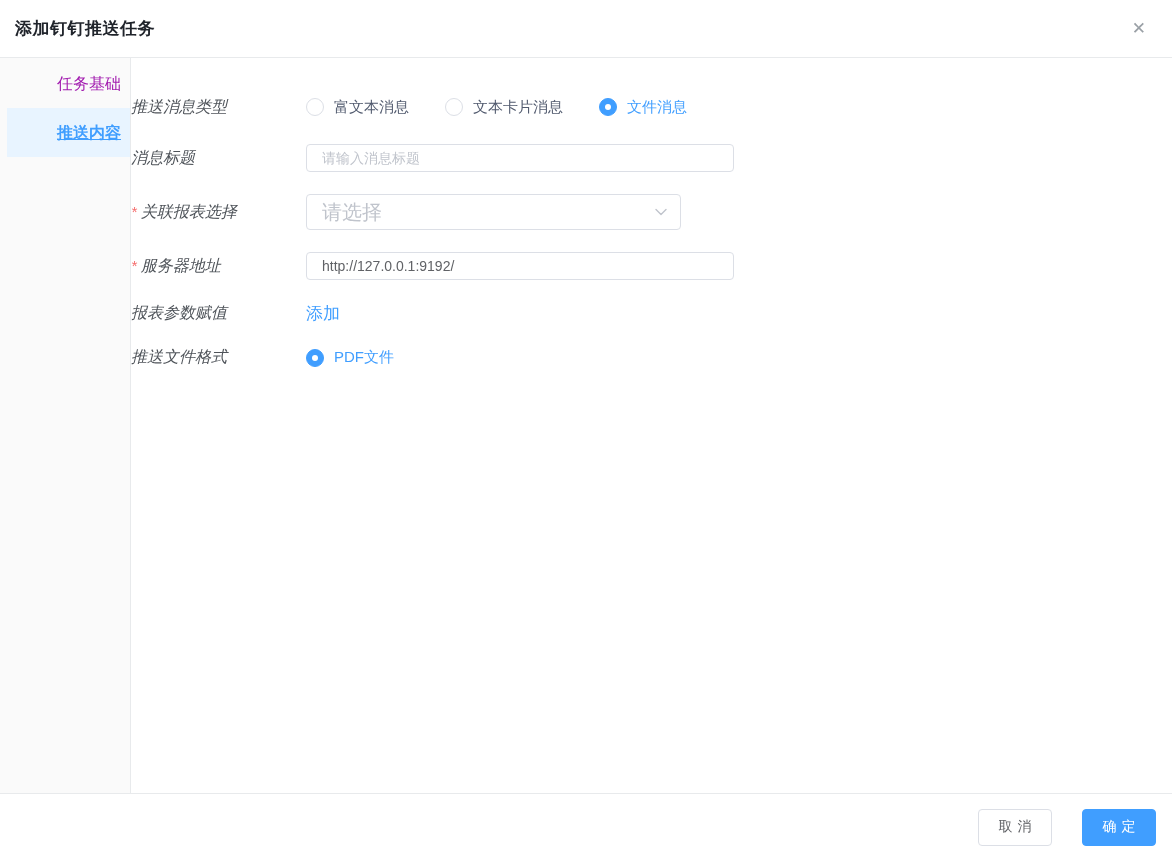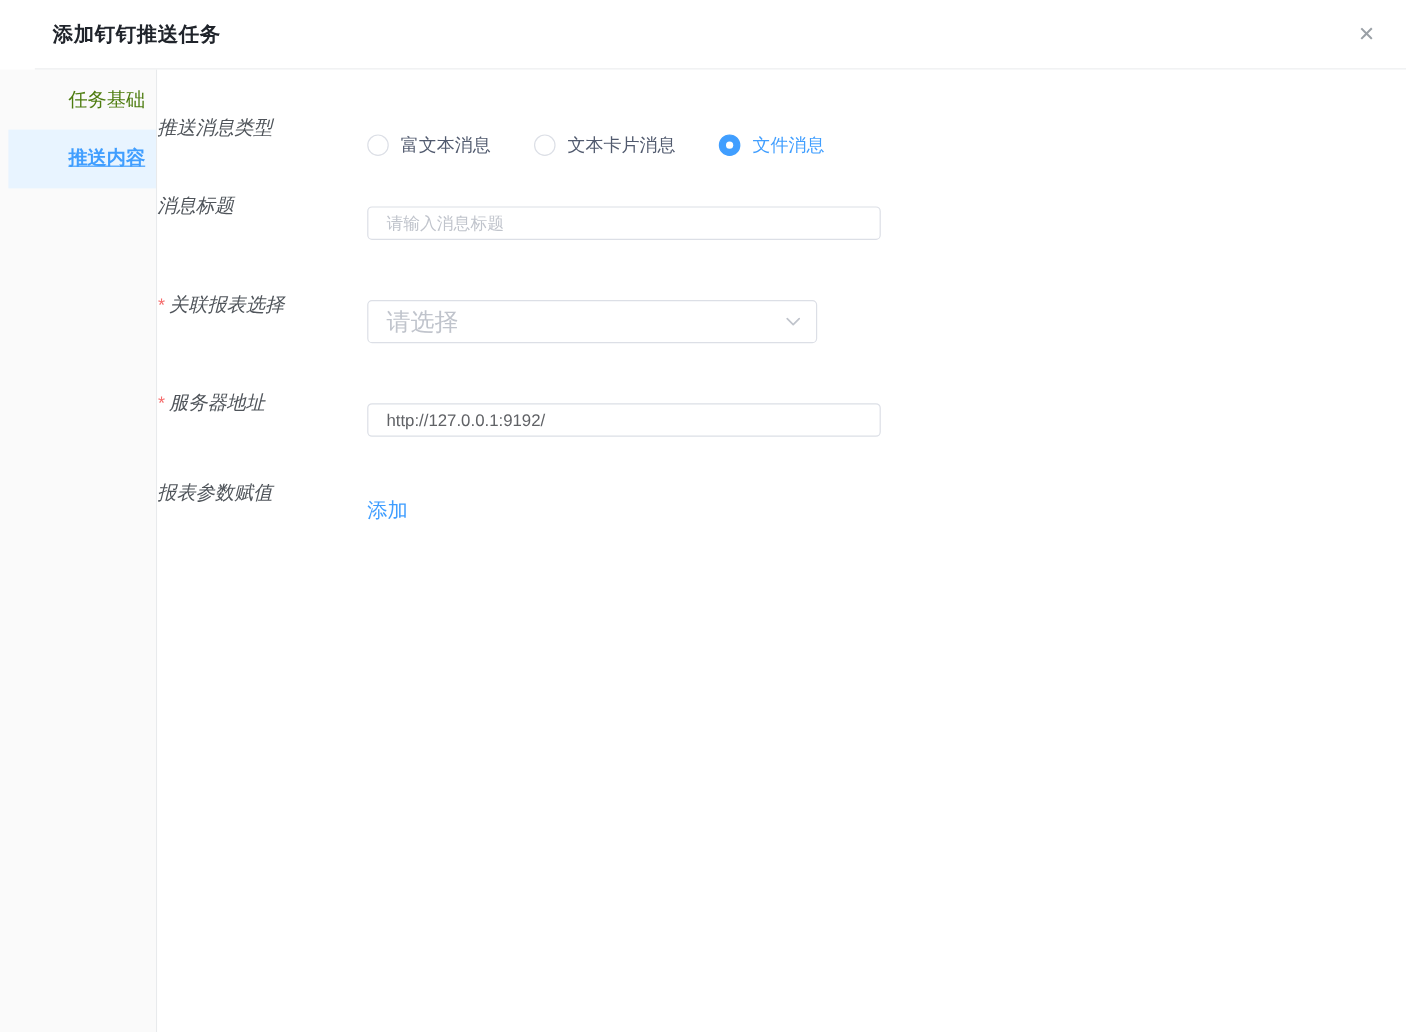--- a/index.html
+++ b/index.html
@@ -2,37 +2,37 @@
 <html><head>
 <meta charset="utf-8">
 <style>
   * { margin:0; padding:0; box-sizing:border-box; }
   html,body { width:1172px; height:860px; background:#fff;
     font-family:"Liberation Sans","DejaVu Sans",sans-serif; }
   .dialog { width:1172px; height:860px; background:#fff; display:flex; flex-direction:column; overflow:hidden; }
 
   
   .header { flex:0 0 58px; display:flex; align-items:center; justify-content:space-between;
-    padding:0 22px 0 15px; border-bottom:1px solid #e8eaec; background:#fff;margin-left:29px; }
+    padding:0 22px 0 15px; border-bottom:1px solid #e8eaec; background:#fff; }
   .title { font-size:17px; font-weight:bold; color:#20242b; letter-spacing:0.5px; }
   .close { font-size:17px; color:#9aa0a6; cursor:pointer; line-height:1; padding:4px; }
 
   
   .body { flex:1 1 auto; display:flex; min-height:0; }
   .sidebar { flex:0 0 131px; background:#fafafa; border-right:1px solid #e8eaec; padding-top:1px; }
   .tab { height:49px; line-height:49px; text-align:right; padding-right:9px;
-    font-size:16px; color:#4d7c0f; cursor:pointer; white-space:nowrap;margin-left:19px; }
+    font-size:16px; color:#a21caf; cursor:pointer; white-space:nowrap;margin-left:19px; }
   .tab.active { background:#e8f4ff; color:#409eff; font-weight:bold; margin-left:7px;text-decoration:underline; }
 
   .content { flex:1 1 auto; background:#fff; padding-top:39px; }
   .form-row { display:flex; align-items:center; margin-bottom:22px; }
   .form-row.radio-row { height:20px; margin-bottom:27px; }
   .form-label { flex:0 0 161px; width:161px; text-align:left; font-size:16px; color:#4f545a; white-space:nowrap;font-style:italic; }
   .required-star { color:#f56c6c; margin-right:4px; font-size:15px; }
-  .form-control { margin-left:14px; display:flex; align-items:center;margin-top:28px; }
+  .form-control { margin-left:14px; display:flex; align-items:center; }
 
   .text-input { width:428px; height:28px; border:1px solid #dcdfe6; border-radius:4px;
     padding:0 15px; font-size:14px; color:#606266; outline:none; background:#fff;
     font-family:"Liberation Sans","DejaVu Sans",sans-serif; }
   .text-input::placeholder { color:#c0c4cc; }
 
   .select { width:375px; height:36px; border:1px solid #dcdfe6; border-radius:4px;
     display:flex; align-items:center; justify-content:space-between;
     padding:0 12px 0 15px; cursor:pointer; background:#fff; }
   .select-placeholder { font-size:20px; color:#c0c4cc; }
@@ -123,18 +123,31 @@
         </div>
       </div>
 
       <div class="form-row">
         <div class="form-label"><span>报表参数赋值</span></div>
         <div class="form-control">
           <span class="link">添加</span>
         </div>
       </div>
 
+      <div class="form-row">
+        <div class="form-label"><span>推送文件格式</span></div>
+        <div class="form-control radio-group">
+          <div class="radio checked">
+            <span class="radio-circle"></span>
+            <span class="radio-label">PDF文件</span>
+          </div>
+        </div>
+      </div>
 
     </div>
   </div>
 
+  <div class="footer">
+    <button class="btn btn-cancel">取消</button>
+    <button class="btn btn-confirm">确定</button>
+  </div>
 
 </div>
 
 </body></html>

